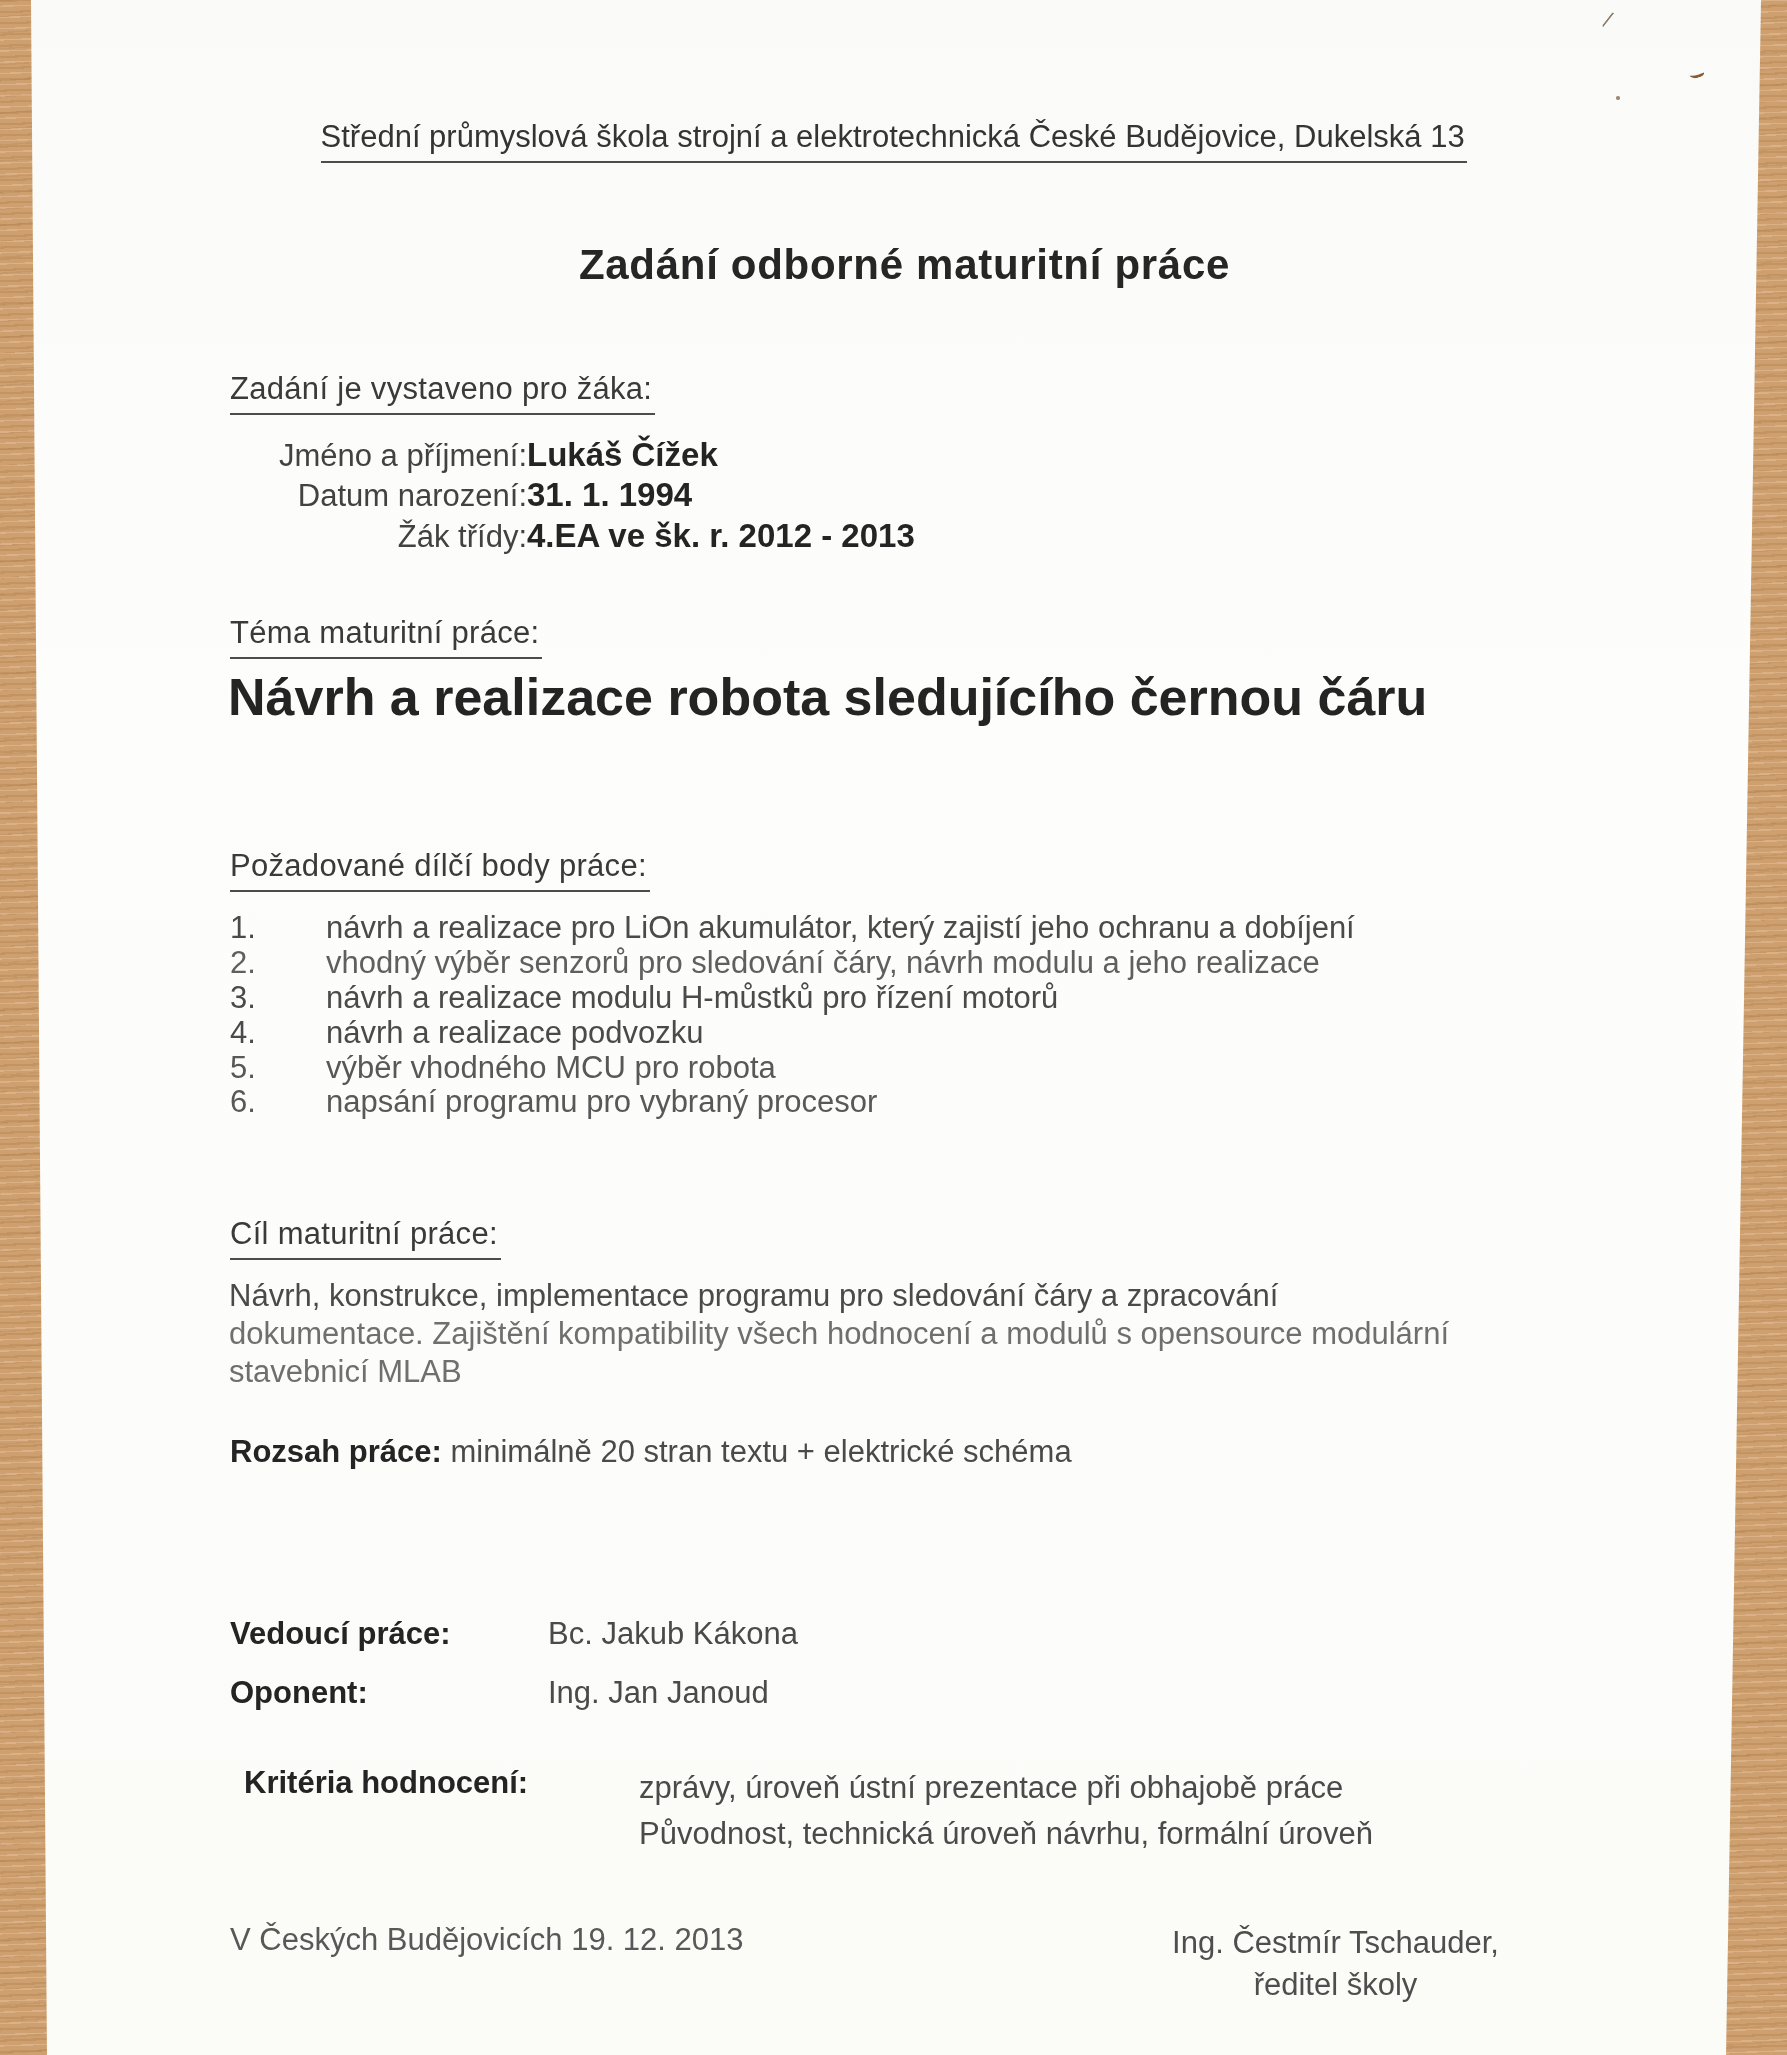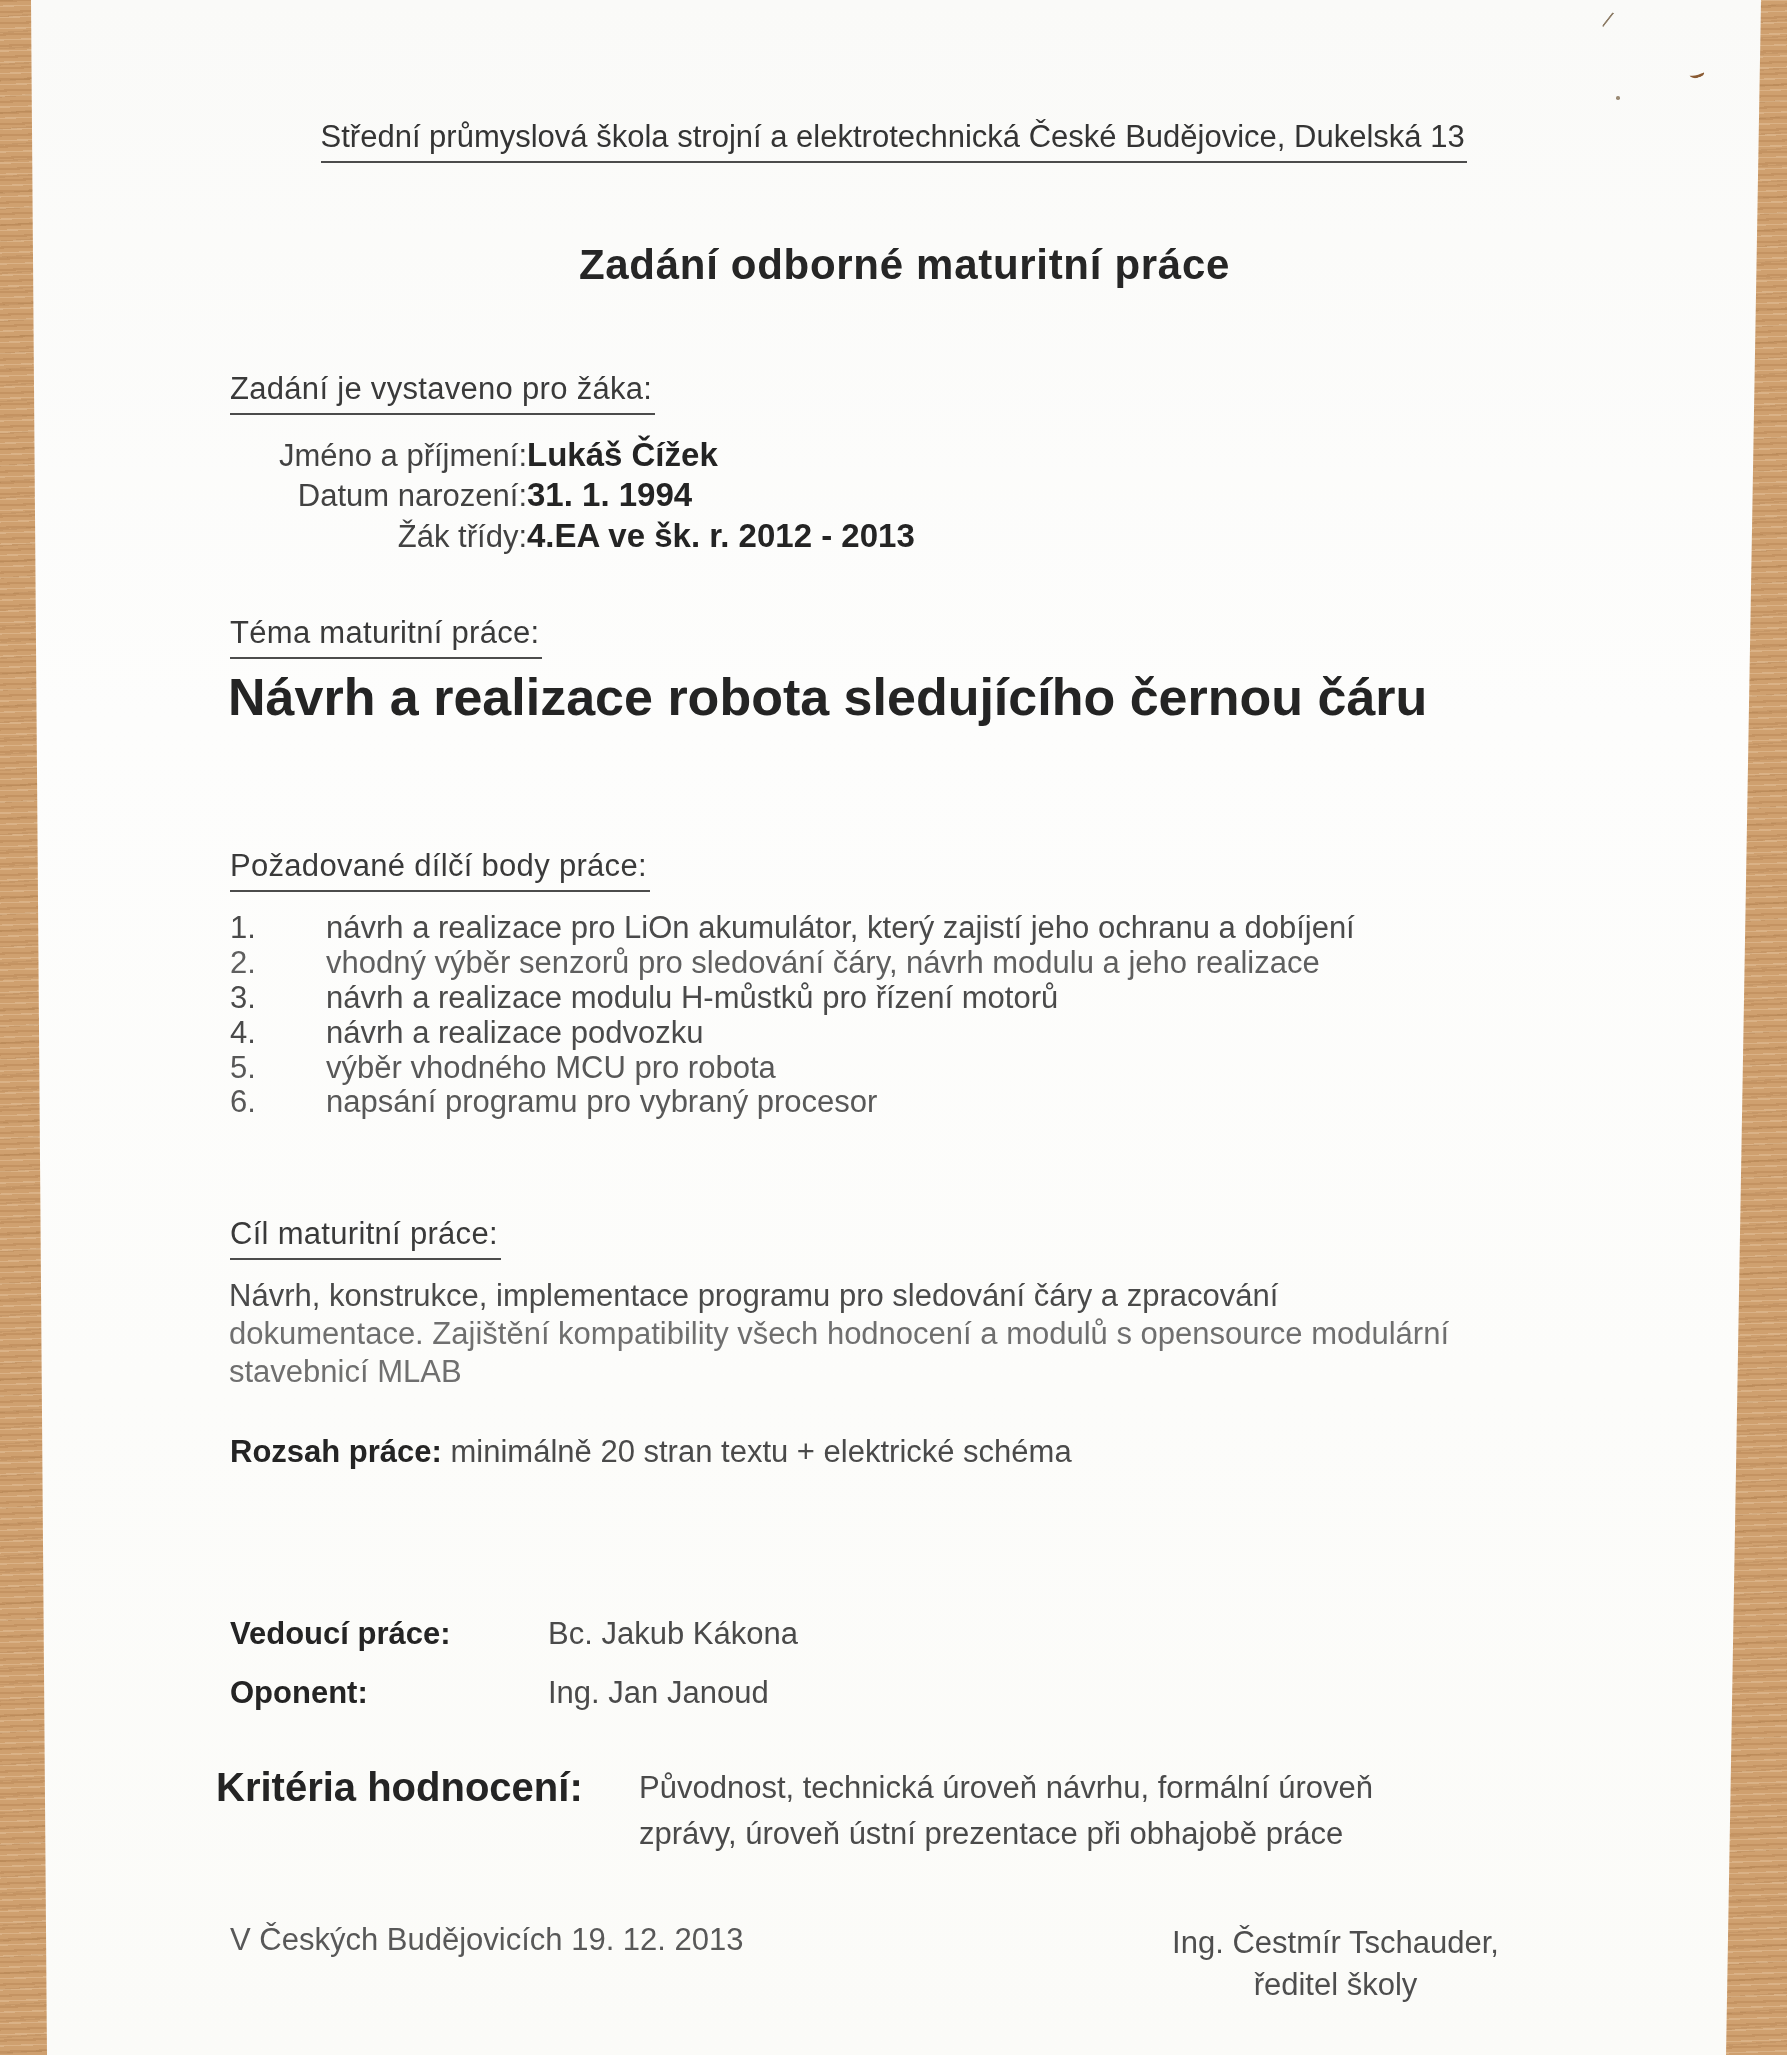--- a/index.html
+++ b/index.html
@@ -54,21 +54,21 @@
   .inline-field { left: 230px; font-size: 31px; color: #4a4a4a; }
   .inline-field .label { font-size: 31px; }
   #scope-row { top: 1434px; }
   #deadline-row { top: 1531px; }
 
   .person-row { left: 230px; font-size: 31px; color: #4a4a4a; }
   .person-row .label { display: inline-block; width: 318px; font-size: 31px; }
   #supervisor-row { top: 1616px; }
   #opponent-row { top: 1675px; }
 
-  #criteria-label { top: 1765px; left: 216px; font-size: 40px; }
+  #criteria-label { top: 1765px; left: 244px; font-size: 31px; }
   #criteria-text { top: 1765px; left: 639px; font-size: 31px; line-height: 46px; color: #4a4a4a; }
 
   #place-date { top: 1922px; left: 230px; font-size: 31px; color: #585858; }
   #signature { top: 1922px; left: 1145px; width: 381px; text-align: center; font-size: 31px; line-height: 42px; color: #4e4e4e; }
 
   .speck { position: absolute; background: transparent; }
   #speck-1 { top: 12.6px; left: 1606px; width: 9.8px; height: 18px;
     border-left: 2.8px solid #8d7c66; transform: rotate(38deg); border-radius: 2.1px; }
   #speck-2 { top: 68px; left: 1689px; width: 15.4px; height: 9.8px;
     border-bottom: 3.5px solid #8a5b33; transform: rotate(-18deg); border-radius: 50% 0 40% 60%; }
@@ -151,22 +151,22 @@
   <div class="abs person-row" id="supervisor-row">
     <span class="label b">Vedoucí práce:</span><span>Bc. Jakub Kákona</span>
   </div>
 
   <div class="abs person-row" id="opponent-row">
     <span class="label b">Oponent:</span><span>Ing. Jan Janoud</span>
   </div>
 
   <div class="abs b" id="criteria-label">Kritéria hodnocení:</div>
   <div class="abs" id="criteria-text">
+    <div>zprávy, úroveň ústní prezentace při obhajobě práce</div>
     <div>Původnost, technická úroveň návrhu, formální úroveň</div>
-    <div>zprávy, úroveň ústní prezentace při obhajobě práce</div>
   </div>
 
   <div class="abs" id="place-date">V Českých Budějovicích 19. 12. 2013</div>
 
   <div class="abs" id="signature">
     <div>Ing. Čestmír Tschauder,</div>
     <div>ředitel školy</div>
   </div>
 
 </div>

